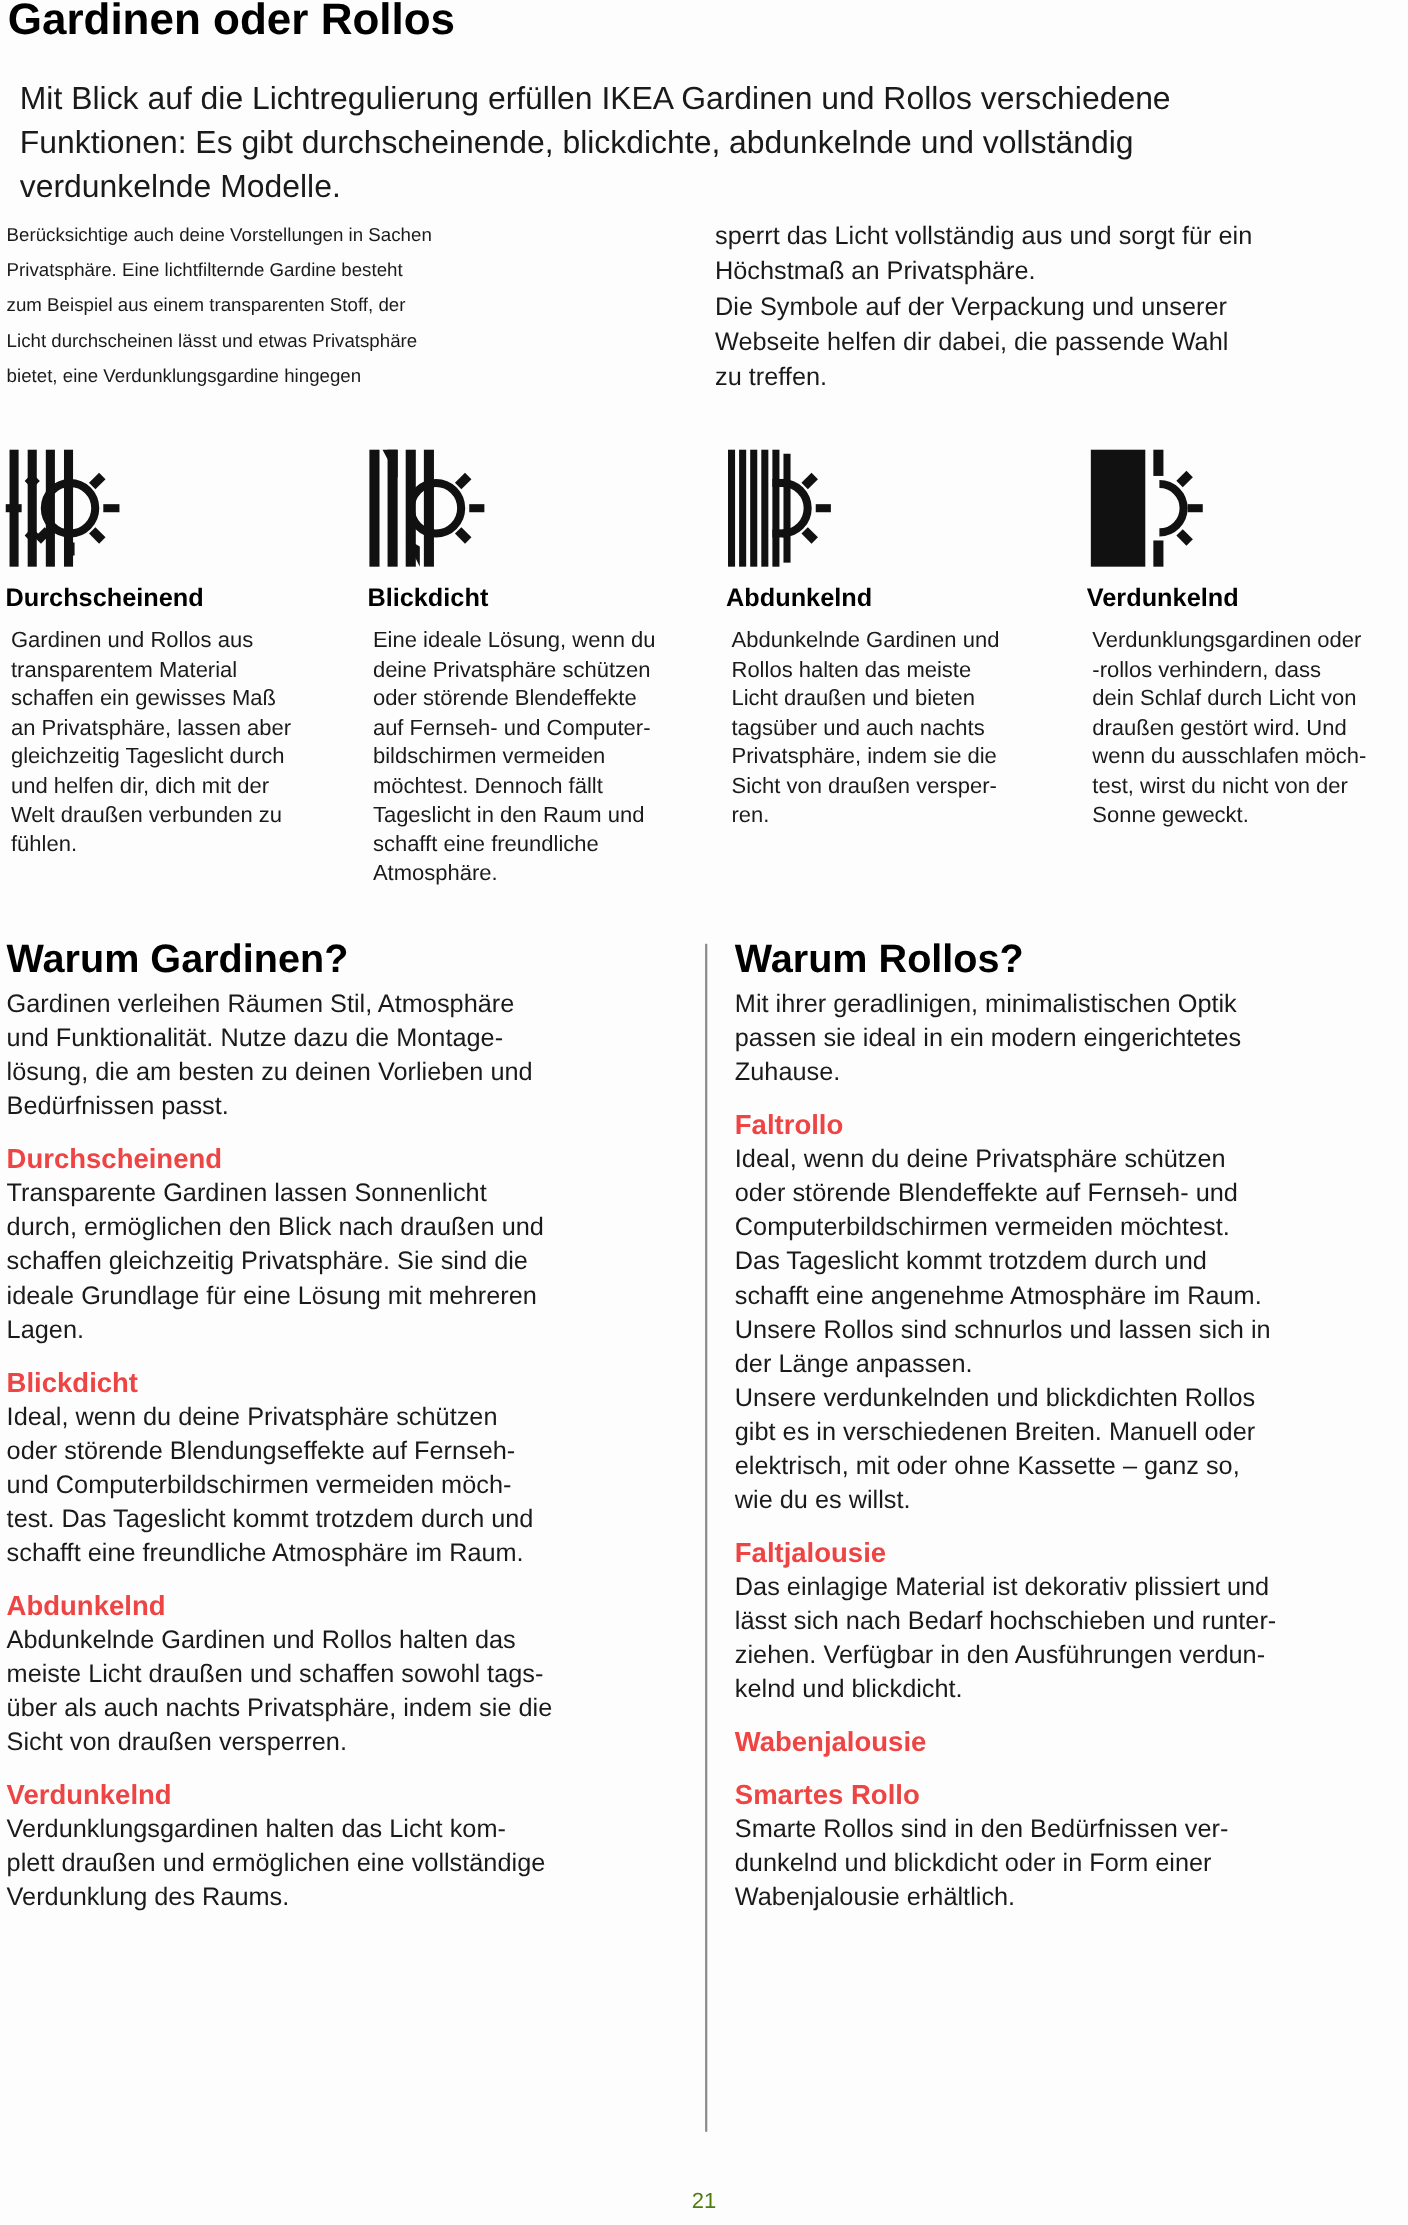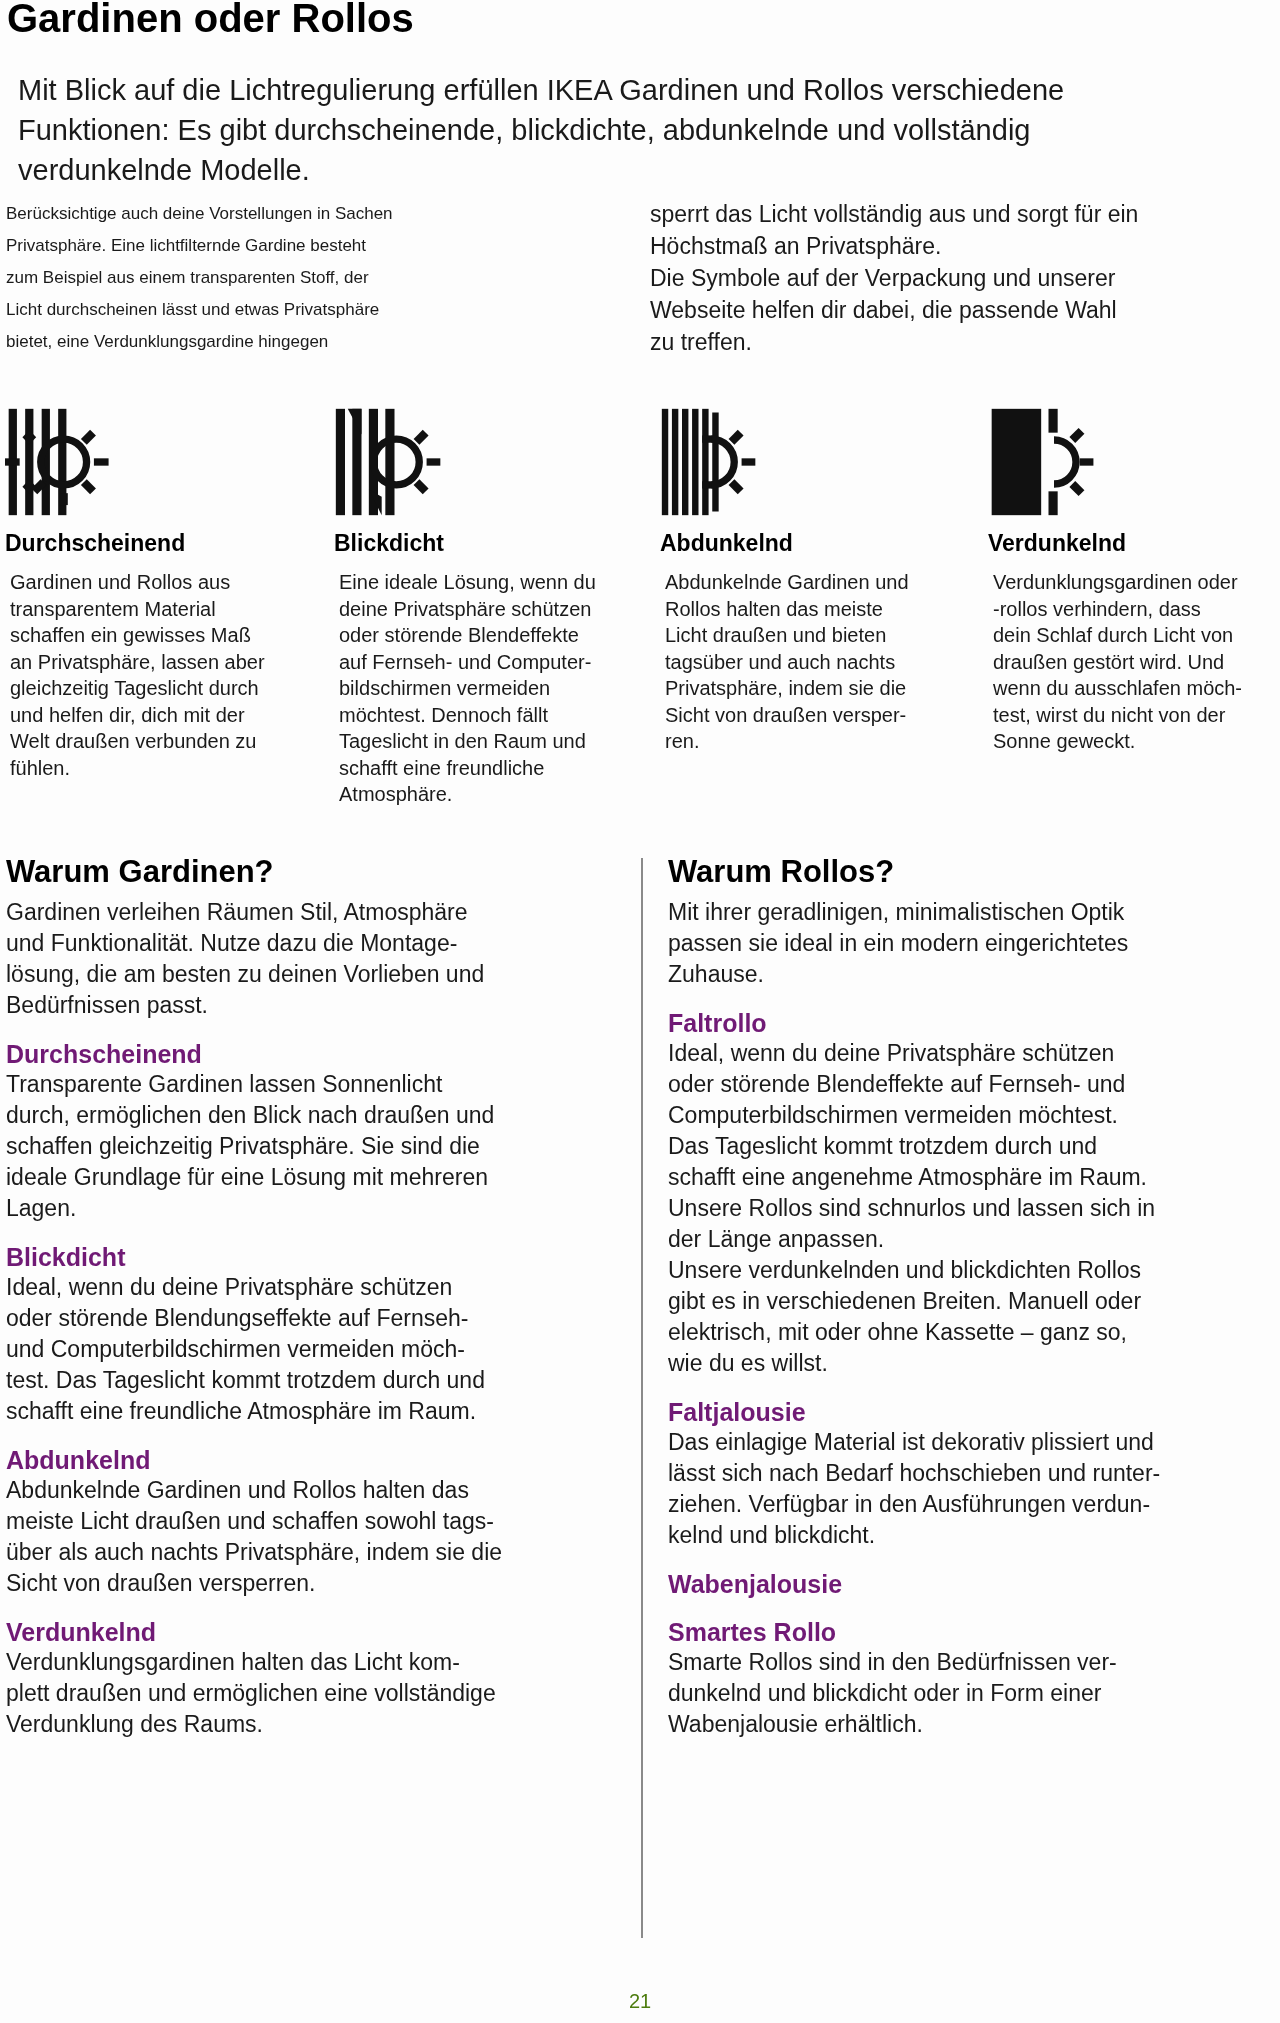--- a/index.html
+++ b/index.html
@@ -26,23 +26,23 @@
   .feature-icon{display:block;width:110px;height:116px;}
   .feature-icon .stroke{fill:none;stroke:#111;stroke-width:8;}
   .feature-icon .ray{fill:none;stroke:#111;stroke-width:9;}
   .feature-icon .shape{fill:#111;}
   .feature-label{margin:10px 0 0 0;font-size:23px;line-height:27px;font-weight:700;color:#000;}
   .feature-text{margin:12px 0 0 5px;font-size:20px;line-height:26.5px;}
 
   .section{position:absolute;top:853px;}
   .section-left{left:6px;width:625px;}
   .section-right{left:668px;width:600px;}
-  .section h2{margin:0;font-size:31px;line-height:38px;font-weight:700;color:#000;}
+  .section h2{margin:0;font-size:36px;line-height:38px;font-weight:700;color:#000;}
   .section .sec-intro{margin:6px 0 0 0;font-size:23px;line-height:31px;}
-  .section h3{margin:18px 0 0 0;font-size:25px;line-height:30px;font-weight:700;color:#701a75;}
+  .section h3{margin:18px 0 0 0;font-size:25px;line-height:30px;font-weight:700;color:#ef4444;}
   .section .sub-text{margin:0;font-size:23px;line-height:31px;}
 
   .divider{position:absolute;left:641px;top:858px;width:2px;height:1080px;background:#8a8a8a;}
   .page-number{position:absolute;left:0;top:1990px;width:1280px;text-align:center;font-size:20px;color:#4d7c0f;}
 </style>
 </head>
 <body>
 
 <h1 class="title">Gardinen oder Rollos</h1>
 

